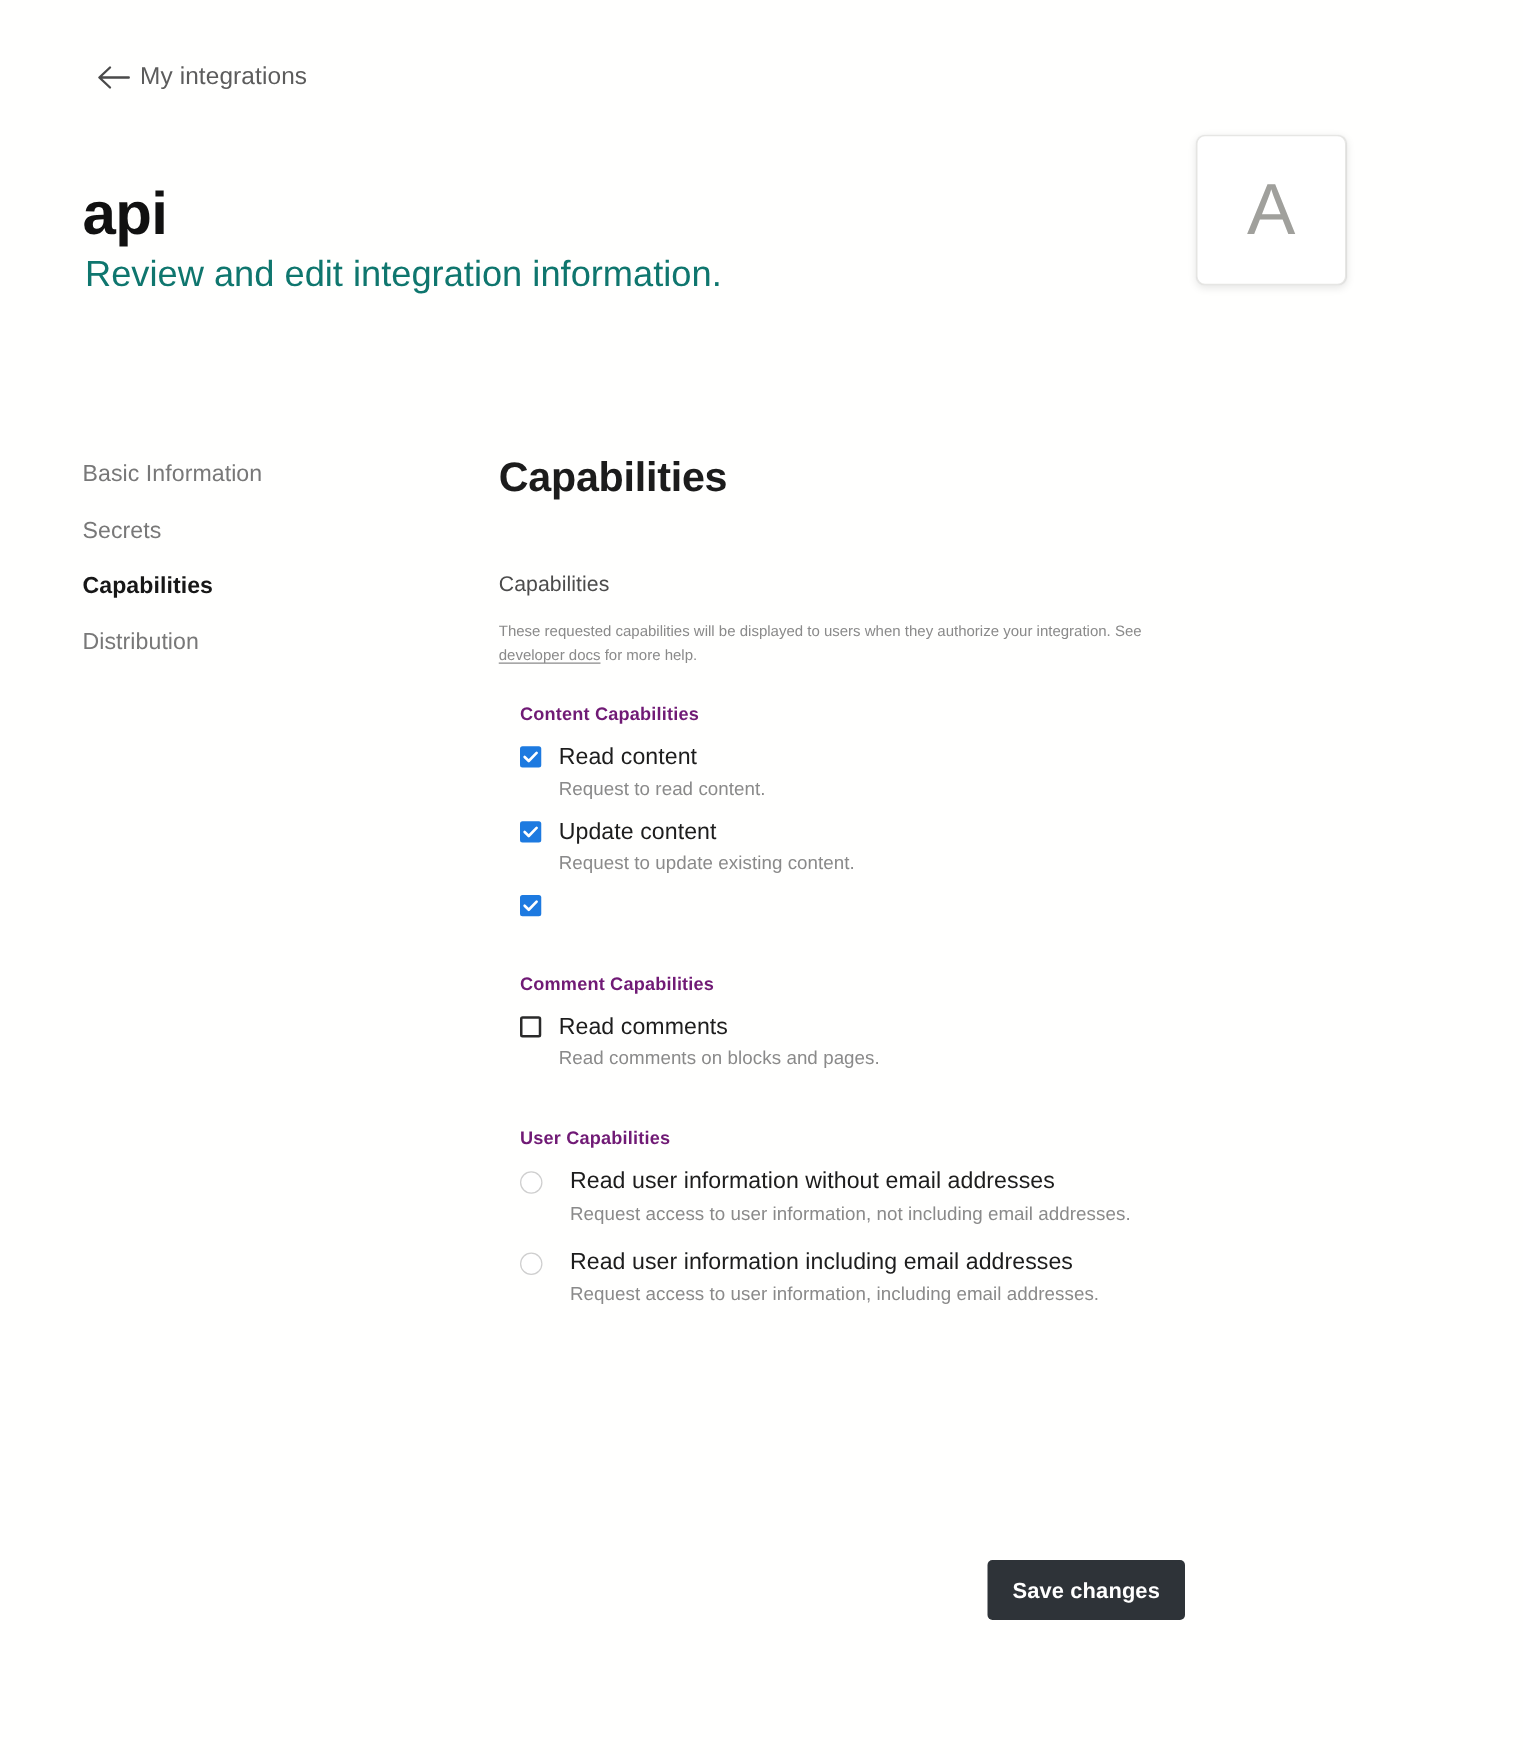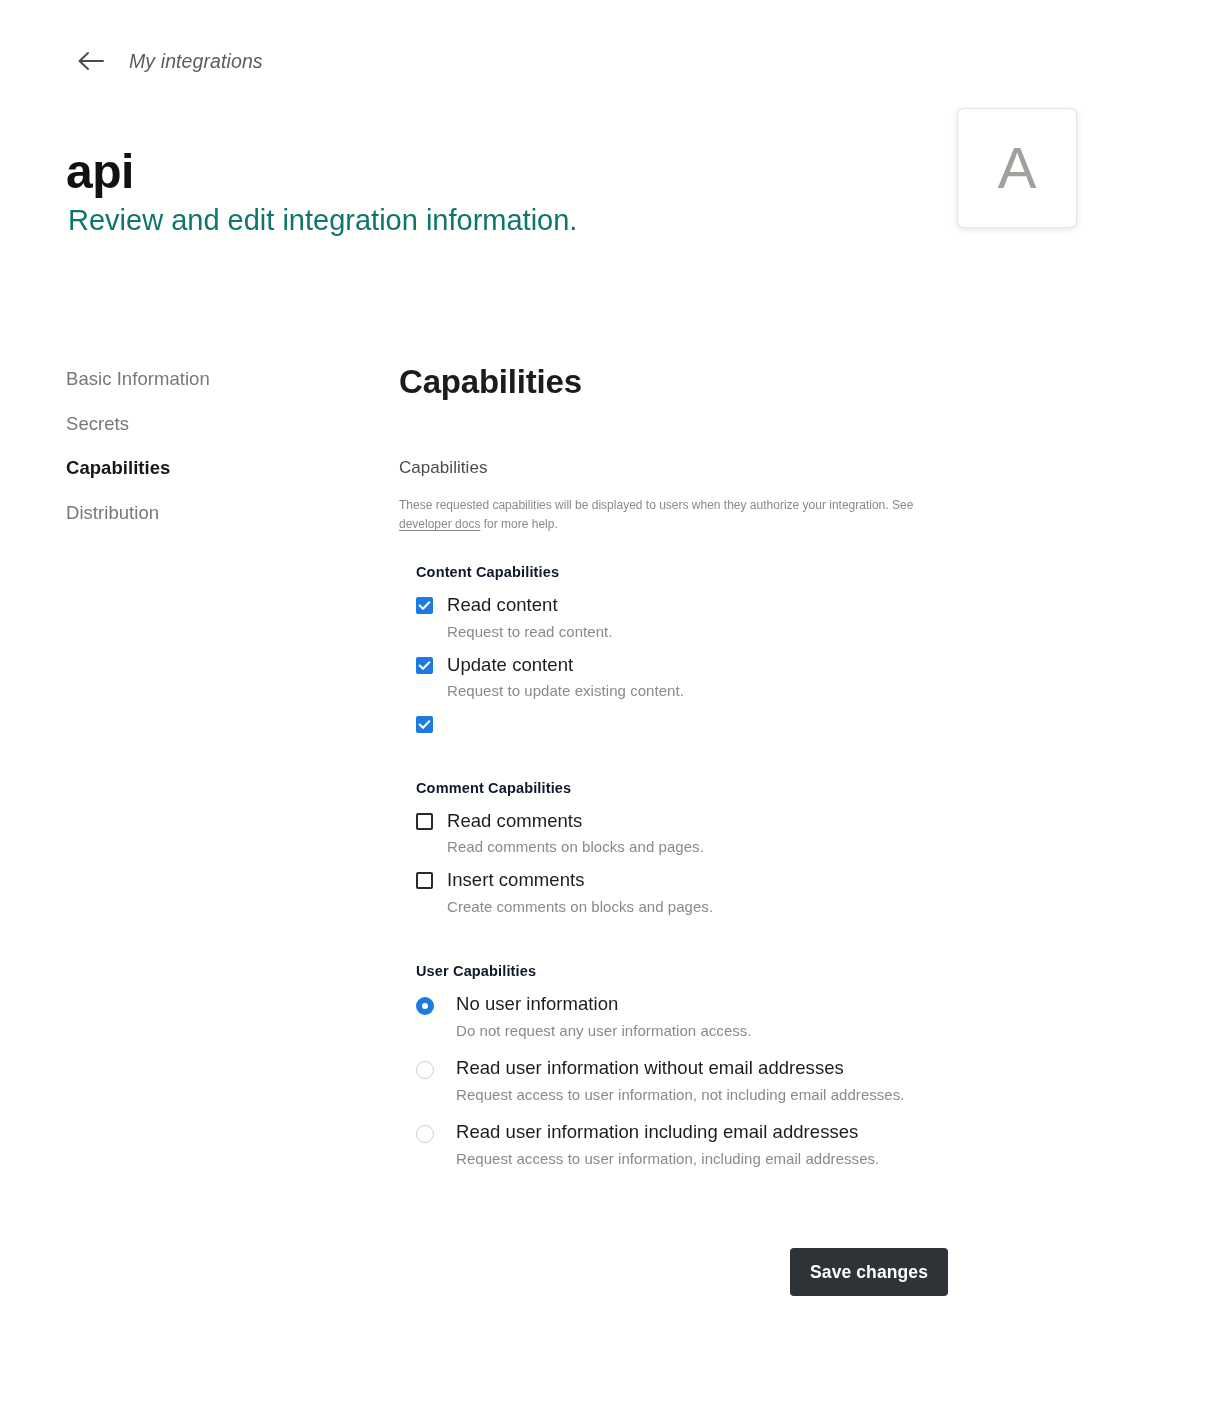--- a/index.html
+++ b/index.html
@@ -14,23 +14,22 @@
     position: relative;
     overflow: hidden;
   }
 
   
   .page { position: relative; width: 1218px; height: 1403px; }
 
   .breadcrumb {
     position: absolute;
     left: 76px; top: 50px;
-    display: flex; align-items: flex-start; gap: 23px;
-    cursor: pointer;
-    font-style: italic;
+    display: flex; align-items: flex-end; gap: 6px;
+    cursor: pointer;
   }
   .back-arrow { width: 30px; height: 22px; display: block; }
   .breadcrumb-label {
     font-size: 19.5px;
     color: #5c5c5c;
     letter-spacing: 0.1px;
   }
 
   .app-title {
     position: absolute;
@@ -117,21 +116,21 @@
   .field-desc a {
     color: #8a8a8a;
     text-decoration: underline;
     text-underline-offset: 2px;
   }
 
   
   .cap-group { margin-left: 18px; }
   .group-title {
     font-size: 14.5px;
-    color: #0f172a;
+    color: #701a75;
     font-weight: 600;
     letter-spacing: 0.15px;
     margin-bottom: 14px;
   }
   .group-gap { height: 34px; }
 
   .opt-row {
     display: flex;
     align-items: flex-start;
     margin-bottom: 13px;
@@ -296,45 +295,27 @@
       <div class="opt-row cb-row">
         <span class="opt-control">
           <span class="cb unchecked"></span>
         </span>
         <span class="opt-texts">
           <div class="opt-label">Read comments</div>
           <div class="opt-desc">Read comments on blocks and pages.</div>
         </span>
       </div>
 
-      <div class="opt-row cb-row">
-        <span class="opt-control">
-          <span class="cb unchecked"></span>
-        </span>
-        <span class="opt-texts">
-          <div class="opt-label">Insert comments</div>
-          <div class="opt-desc">Create comments on blocks and pages.</div>
-        </span>
-      </div>
     </div>
 
     <div class="group-gap"></div>
 
     <div class="cap-group">
       <div class="group-title">User Capabilities</div>
 
-      <div class="opt-row rb-row">
-        <span class="opt-control">
-          <span class="rb selected"></span>
-        </span>
-        <span class="opt-texts">
-          <div class="opt-label">No user information</div>
-          <div class="opt-desc">Do not request any user information access.</div>
-        </span>
-      </div>
 
       <div class="opt-row rb-row">
         <span class="opt-control">
           <span class="rb unselected"></span>
         </span>
         <span class="opt-texts">
           <div class="opt-label">Read user information without email addresses</div>
           <div class="opt-desc">Request access to user information, not including email addresses.</div>
         </span>
       </div>

